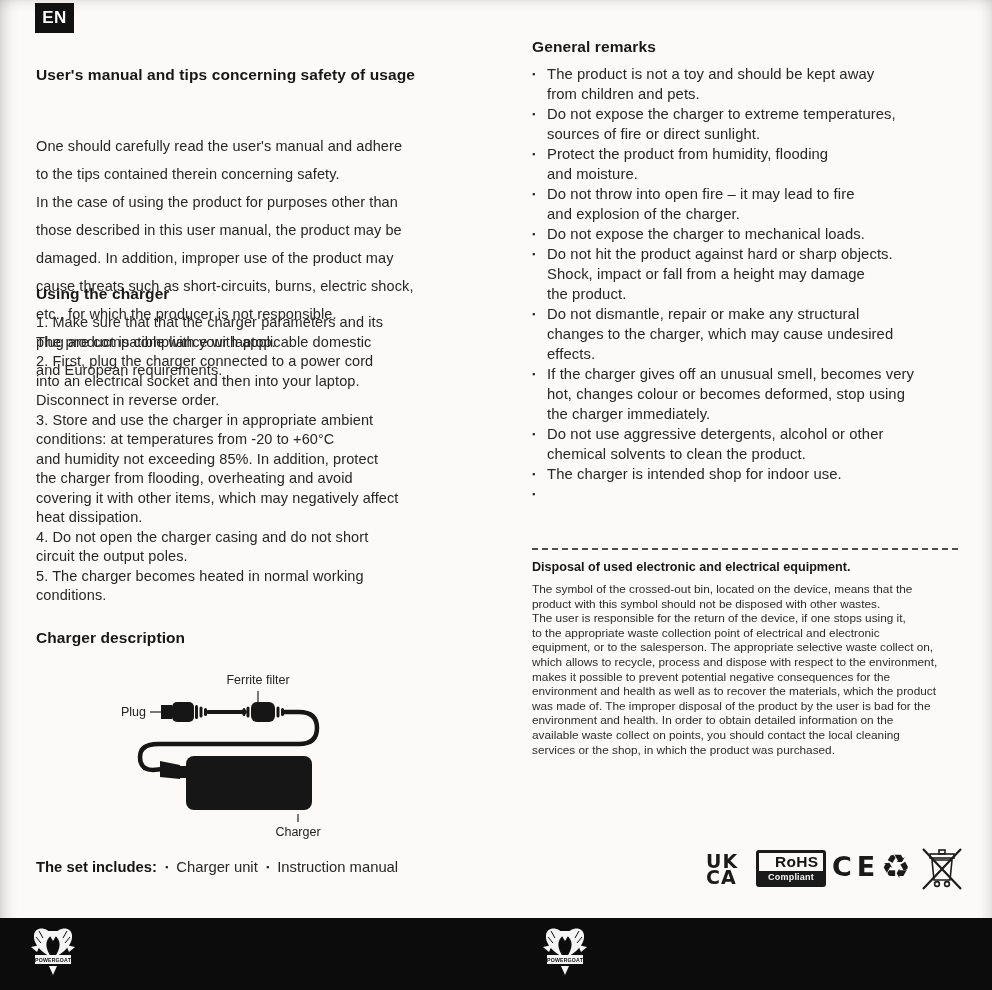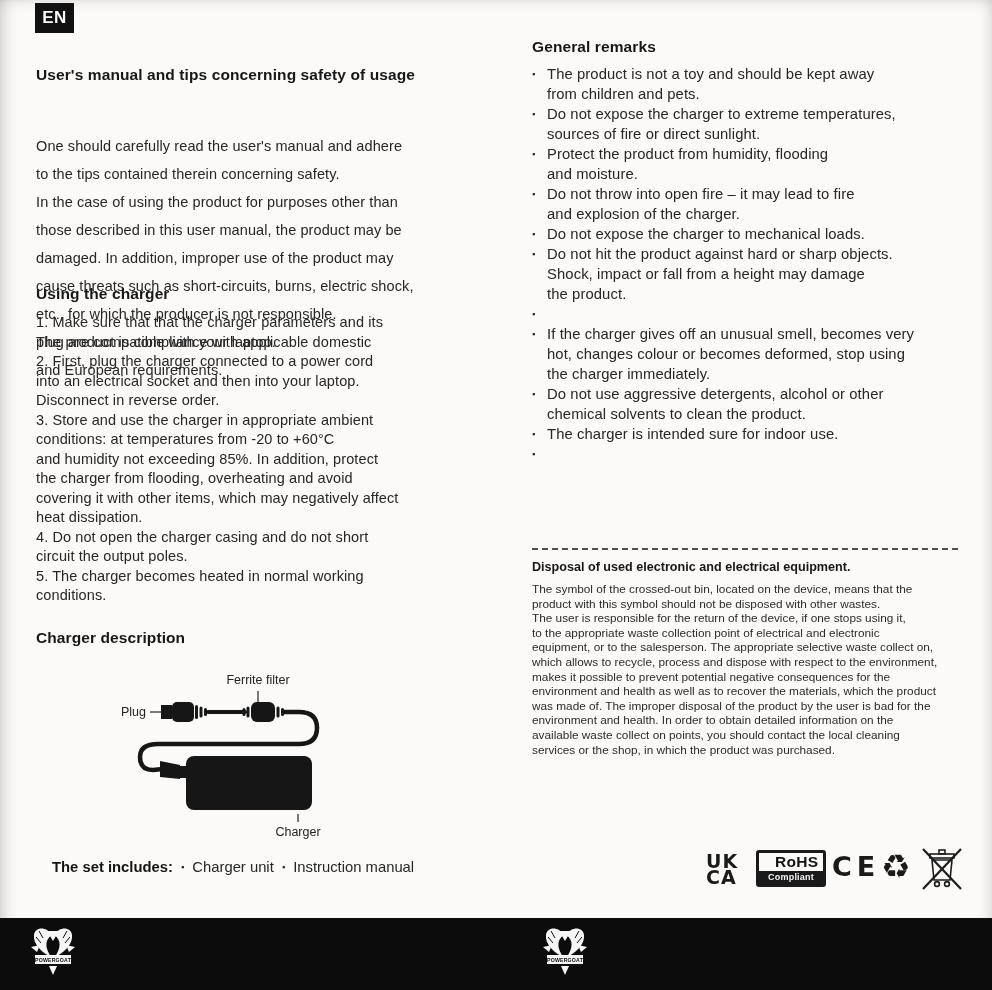--- a/index.html
+++ b/index.html
@@ -20,21 +20,21 @@
   .h { font-weight:bold; font-size:15.5px; color:#171717; letter-spacing:.1px;text-align:right; }
   .body-text { font-size:14.5px; line-height:28px; white-space:pre-line; letter-spacing:.1px;margin-top:40px; }
   .list-text { font-size:14.5px; line-height:19.5px; white-space:pre-line; letter-spacing:.1px; }
   .bullets { left:532px; top:64px; width:432px; }
   .bullet { display:flex; }
   .bdot { width:15px; flex:0 0 15px; font-size:9px; line-height:20px; color:#1d1d1d; }
   .btext { font-size:14.8px; line-height:20px; white-space:pre-line; letter-spacing:.1px; }
   .divider { left:532px; top:548px; width:426px; border-top:2px dashed #4f4f4f; height:0; }
   .disposal-h { left:532px; top:560px; font-size:12.6px; font-weight:bold; color:#171717; }
   .disposal-b { left:532px; top:582px; width:430px; font-size:11.8px; line-height:14.6px; white-space:pre-line; color:#2b2b2b; }
-  .setline { left:52px; top:859px; font-size:14.8px; }
+  .setline { left:36px; top:859px; font-size:14.8px; }
   .setline b { color:#141414; }
   .sq { font-size:9px; vertical-align:2px; padding:0 4px; color:#1d1d1d; }
   .dlabel { font-size:12.5px; fill:#222; }
   .dshape { fill:#161616; }
   .dline { stroke:#333; stroke-width:1.3px; }
   .cable { fill:none; stroke:#161616; stroke-linecap:round; }
   .ukca { left:706px; top:853px; font-family:"DejaVu Sans", sans-serif; font-weight:800;
           font-size:19px; line-height:16px; color:#1a1a1a; letter-spacing:1px; }
   .rohs { left:756px; top:850px; width:64px; border:3px solid #1a1a1a; border-radius:3px;
           text-align:center; background:#fbfaf8; }
@@ -151,35 +151,38 @@
         <span class="btext">Do not expose the charger to mechanical loads.</span>
       </div>
     <div class="bullet">
         <span class="bdot">▪</span>
         <span class="btext">Do not hit the product against hard or sharp objects.
 Shock, impact or fall from a height may damage
 the product.</span>
       </div>
     <div class="bullet">
         <span class="bdot">▪</span>
+        <span class="btext">Do not dismantle, repair or make any structural
+changes to the charger, which may cause undesired
+effects.</span>
       </div>
     <div class="bullet">
         <span class="bdot">▪</span>
         <span class="btext">If the charger gives off an unusual smell, becomes very
 hot, changes colour or becomes deformed, stop using
 the charger immediately.</span>
       </div>
     <div class="bullet">
         <span class="bdot">▪</span>
         <span class="btext">Do not use aggressive detergents, alcohol or other
 chemical solvents to clean the product.</span>
       </div>
     <div class="bullet">
         <span class="bdot">▪</span>
-        <span class="btext">The charger is intended sure for indoor use.</span>
+        <span class="btext">The charger is intended shop for indoor use.</span>
       </div>
     <div class="bullet">
         <span class="bdot">▪</span>
       </div>
   </div>
 
   <div class="abs divider"></div>
   <div class="abs disposal-h">Disposal of used electronic and electrical equipment.</div>
   <div class="abs disposal-b">The symbol of the crossed-out bin, located on the device, means that the
 product with this symbol should not be disposed with other wastes.

